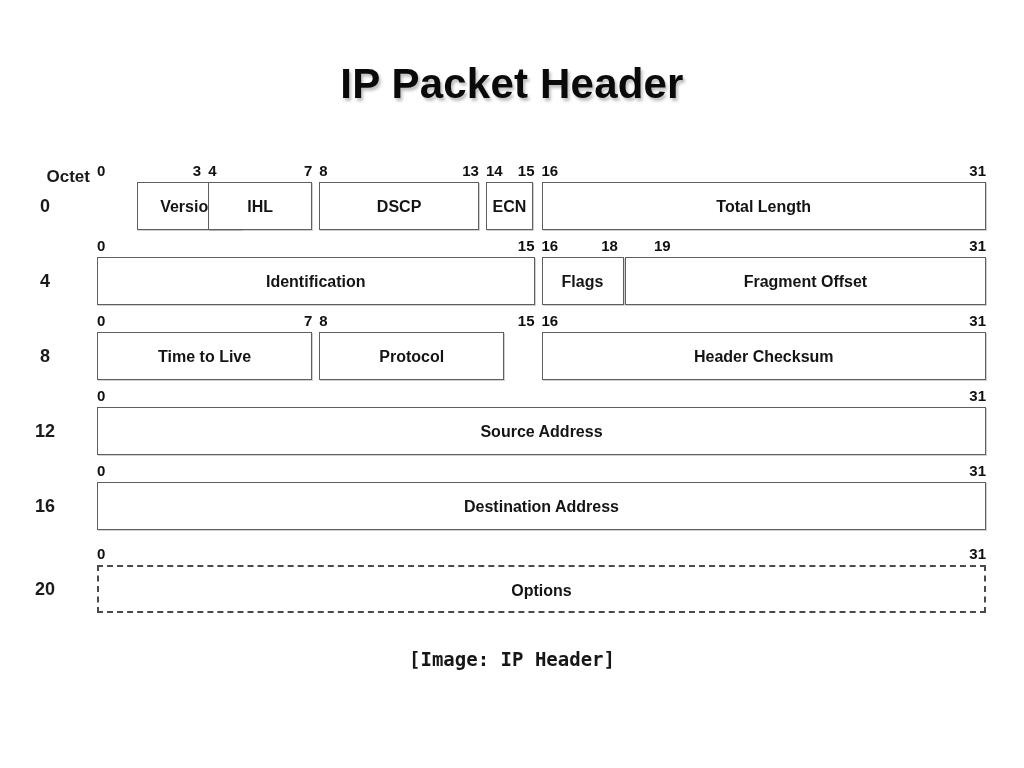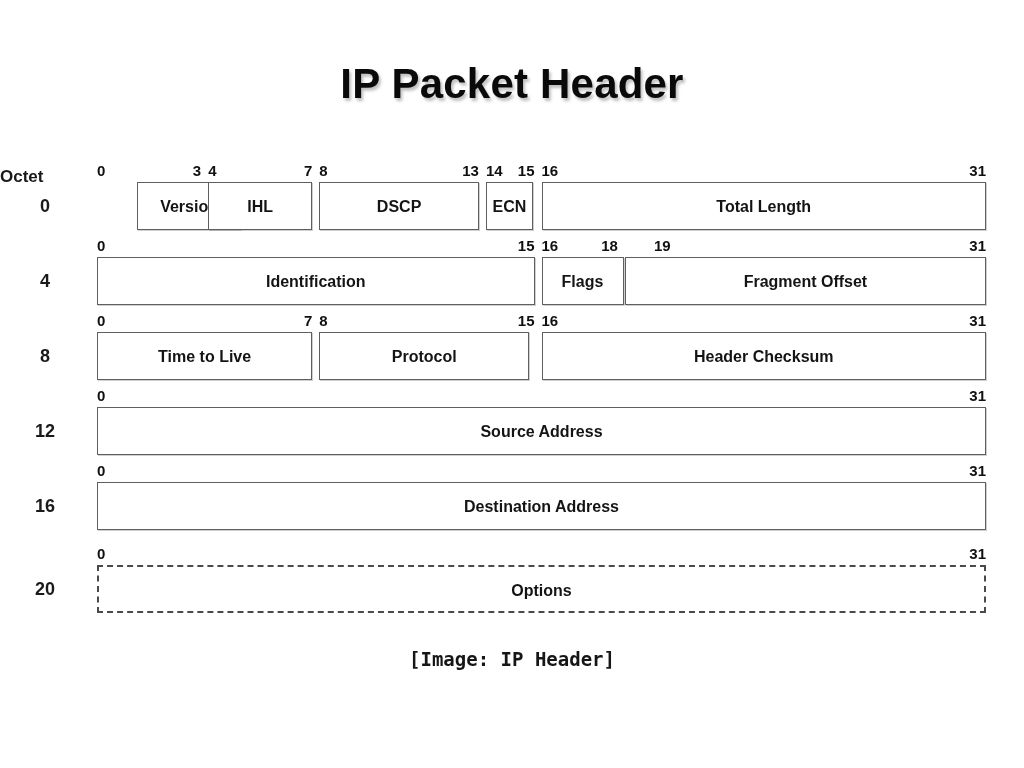--- a/index.html
+++ b/index.html
@@ -47,21 +47,21 @@
     left: 0;
     top: 0;
     width: 90px;
     height: 480px;
   }
   .octet-head {
     position: absolute;
     left: 0;
     top: 7px;
     width: 90px;
-    text-align: left;
+    text-align: right;
     font-size: 17px;
     font-weight: bold;
     color: #1a1a1a;
   }
   .octet-label {
     position: absolute;
     left: 0;
     width: 90px;
     text-align: center;
     font-size: 18px;
@@ -195,21 +195,21 @@
         </div>
       </div>
       <div class="row" style="top: 172px;">
         <div class="bitnum start" style="left: 0px;">0</div>
         <div class="bitnum end" style="left: 0px; width: 215.25px;">7</div>
         <div class="field" style="left: 0px; width: 215.25px;">
           <div class="field-label">Time to Live</div>
         </div>
         <div class="bitnum start" style="left: 222.25px;">8</div>
         <div class="bitnum end" style="left: 222.25px; width: 215.25px;">15</div>
-        <div class="field" style="left: 222.25px; width: 210px;">
+        <div class="field" style="left: 222.25px; width: 185px;">
           <div class="field-label">Protocol</div>
         </div>
         <div class="bitnum start" style="left: 444.5px;">16</div>
         <div class="bitnum end" style="left: 444.5px; width: 444.5px;">31</div>
         <div class="field" style="left: 444.5px; width: 444.5px;">
           <div class="field-label">Header Checksum</div>
         </div>
       </div>
       <div class="row" style="top: 247px;">
         <div class="bitnum start" style="left: 0px;">0</div>

